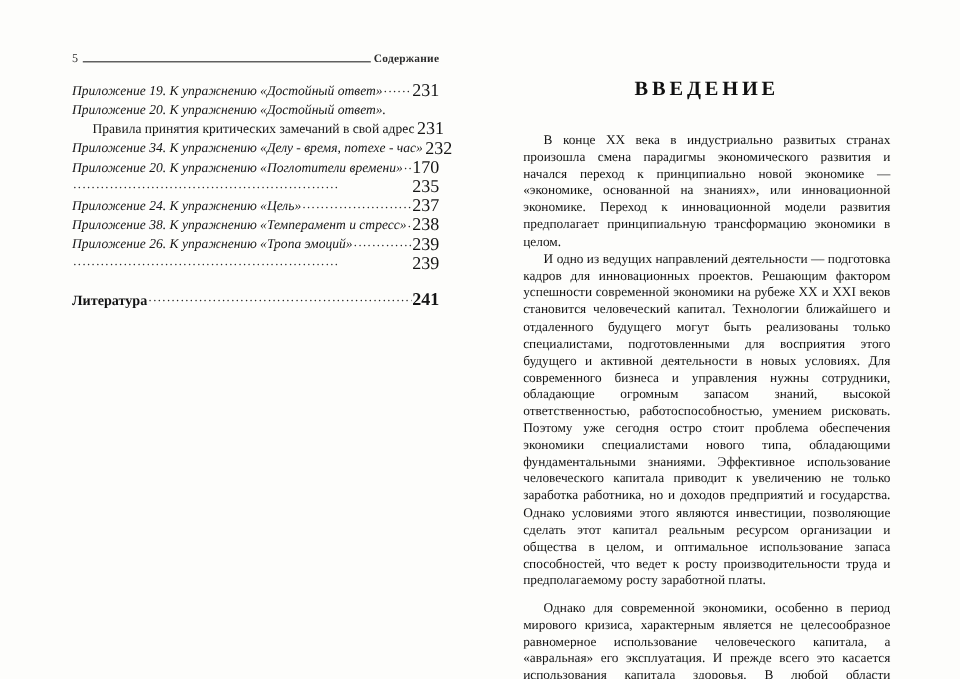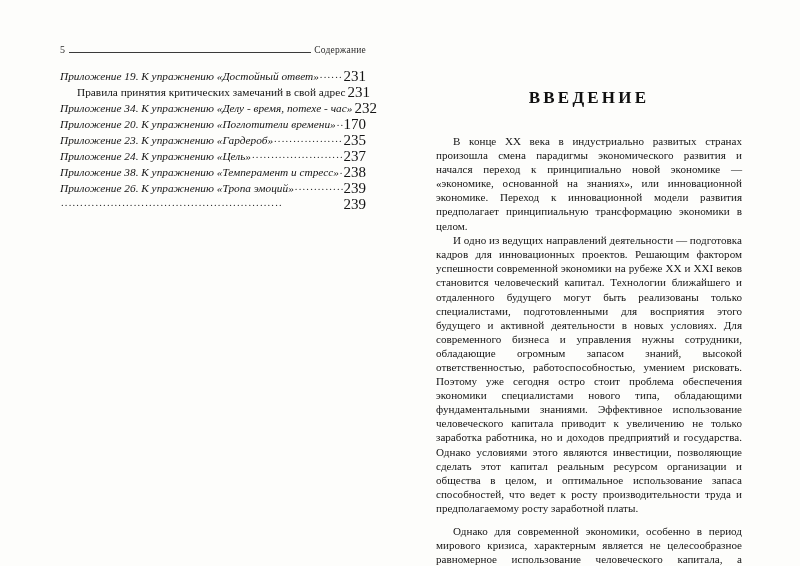--- a/index.html
+++ b/index.html
@@ -26,21 +26,21 @@
     top: 0; left: 0; right: 0; bottom: 0;
     display: flex;
   }
   .col-left {
     width: 400px;
     padding: 44px 34px 30px 60px;
     box-sizing: border-box;
   }
   .col-right {
     width: 400px;
-    padding: 64px 58px 30px 36px;
+    padding: 40px 58px 30px 36px;
     box-sizing: border-box;
   }
 
   
   .page-header {
     display: flex;
     align-items: baseline;
     font-size: 9.5px;
     color: #2b2b2b;
     margin-bottom: 14px;
@@ -52,20 +52,21 @@
   .page-header .rule {
     flex: 1;
     border-bottom: 1px solid #3a3a3a;
     margin: 0 3px 2px 4px;
     height: 0;
   }
   .page-header .running-title {
     font-size: 9.5px;
     font-style: normal;
     letter-spacing: .2px;
+    font-weight: bold;
   }
 
   
   .toc {
     margin-top: 6px;
   }
   .toc-entry {
     font-size: 11.3px;
     line-height: 14.6px;
     display: flex;
@@ -148,41 +149,43 @@
       </div>
 
       <div class="toc">
 
         <div class="toc-entry">
           <span class="label">Приложение 19. К упражнению «Достойный ответ»</span>
           <span class="dots">..........................................................</span>
           <span class="pageno">231</span>
         </div>
 
+        <div class="toc-entry nodots">
+          <span class="label">Приложение 20. К упражнению «Достойный ответ».</span>
+        </div>
 
         <div class="toc-entry cont">
           <span class="label">Правила принятия критических замечаний в свой адрес</span>
           <span class="dots">..........................................................</span>
           <span class="pageno">231</span>
         </div>
 
         <div class="toc-entry">
           <span class="label">Приложение 34. К упражнению «Делу - время, потехе - час»</span>
           <span class="dots">..........................................................</span>
           <span class="pageno">232</span>
         </div>
 
         <div class="toc-entry">
           <span class="label">Приложение 20. К упражнению «Поглотители времени»</span>
           <span class="dots">..........................................................</span>
           <span class="pageno">170</span>
         </div>
 
         <div class="toc-entry">
-          <span class="label">Приложение 23. К упражнению «Гардероб»</span>
           <span class="dots">..........................................................</span>
           <span class="pageno">235</span>
         </div>
 
         <div class="toc-entry">
           <span class="label">Приложение 24. К упражнению «Цель»</span>
           <span class="dots">..........................................................</span>
           <span class="pageno">237</span>
         </div>
 
@@ -196,20 +199,25 @@
           <span class="label">Приложение 26. К упражнению «Тропа эмоций»</span>
           <span class="dots">..........................................................</span>
           <span class="pageno">239</span>
         </div>
 
         <div class="toc-entry">
           <span class="dots">..........................................................</span>
           <span class="pageno">239</span>
         </div>
 
+        <div class="toc-entry toc-bold">
+          <span class="label" style="font-style:normal">Литература</span>
+          <span class="dots">..........................................................</span>
+          <span class="pageno">241</span>
+        </div>
 
       </div>
     </div>
 
     <div class="col-right">
       <h1 class="intro-title">ВВЕДЕНИЕ</h1>
 
       <p class="para">В конце XX века в индустриально развитых странах произошла смена парадигмы экономического развития и начался переход к принципиально новой экономике — «экономике, основанной на знаниях», или инновационной экономике. Переход к инновационной модели развития предполагает принципиальную трансформацию экономики в целом.</p>
       <p class="para">И одно из ведущих направлений деятельности — подготовка кадров для инновационных проектов. Решающим фактором успешности современной экономики на рубеже XX и XXI веков становится человеческий капитал. Технологии ближайшего и отдаленного будущего могут быть реализованы только специалистами, подготовленными для восприятия этого будущего и активной деятельности в новых условиях. Для современного бизнеса и управления нужны сотрудники, обладающие огромным запасом знаний, высокой ответственностью, работоспособностью, умением рисковать. Поэтому уже сегодня остро стоит проблема обеспечения экономики специалистами нового типа, обладающими фундаментальными знаниями. Эффективное использование человеческого капитала приводит к увеличению не только заработка работника, но и доходов предприятий и государства. Однако условиями этого являются инвестиции, позволяющие сделать этот капитал реальным ресурсом организации и общества в целом, и оптимальное использование запаса способностей, что ведет к росту производительности труда и предполагаемому росту заработной платы.</p>
       <div class="gap"></div>

